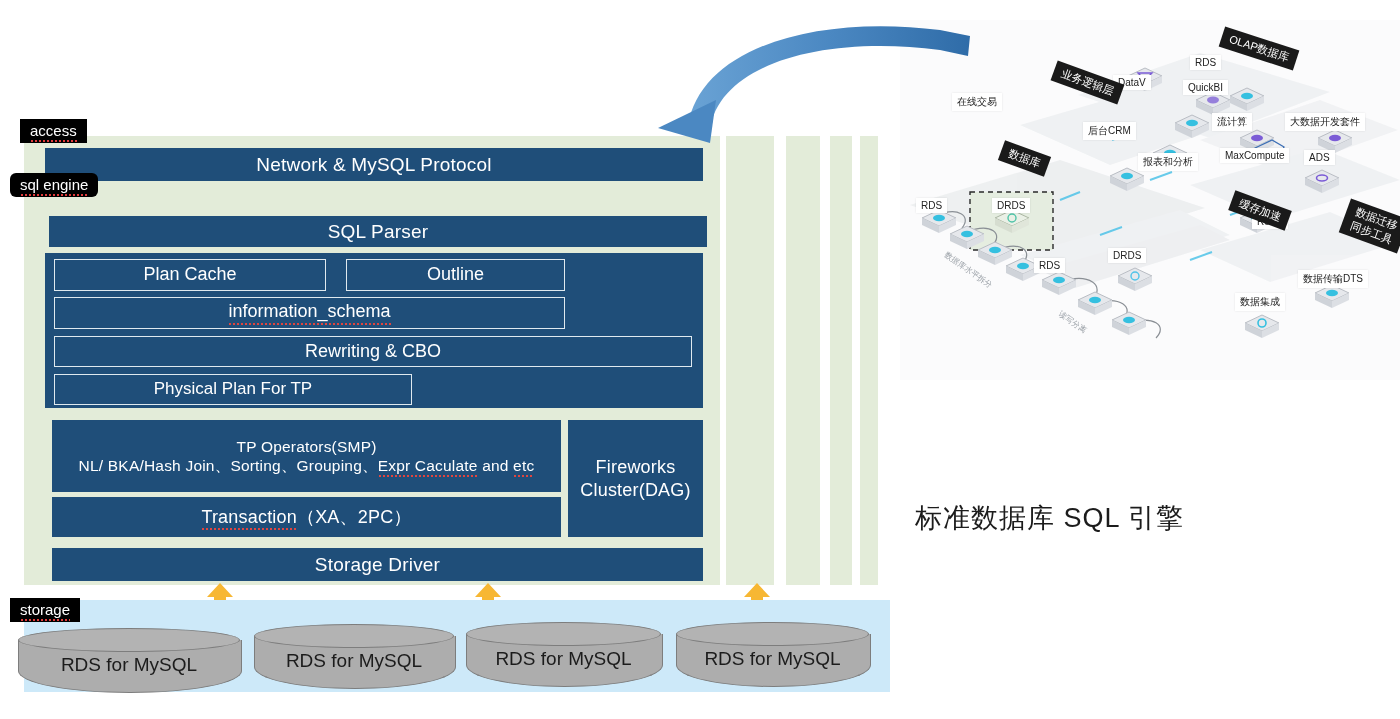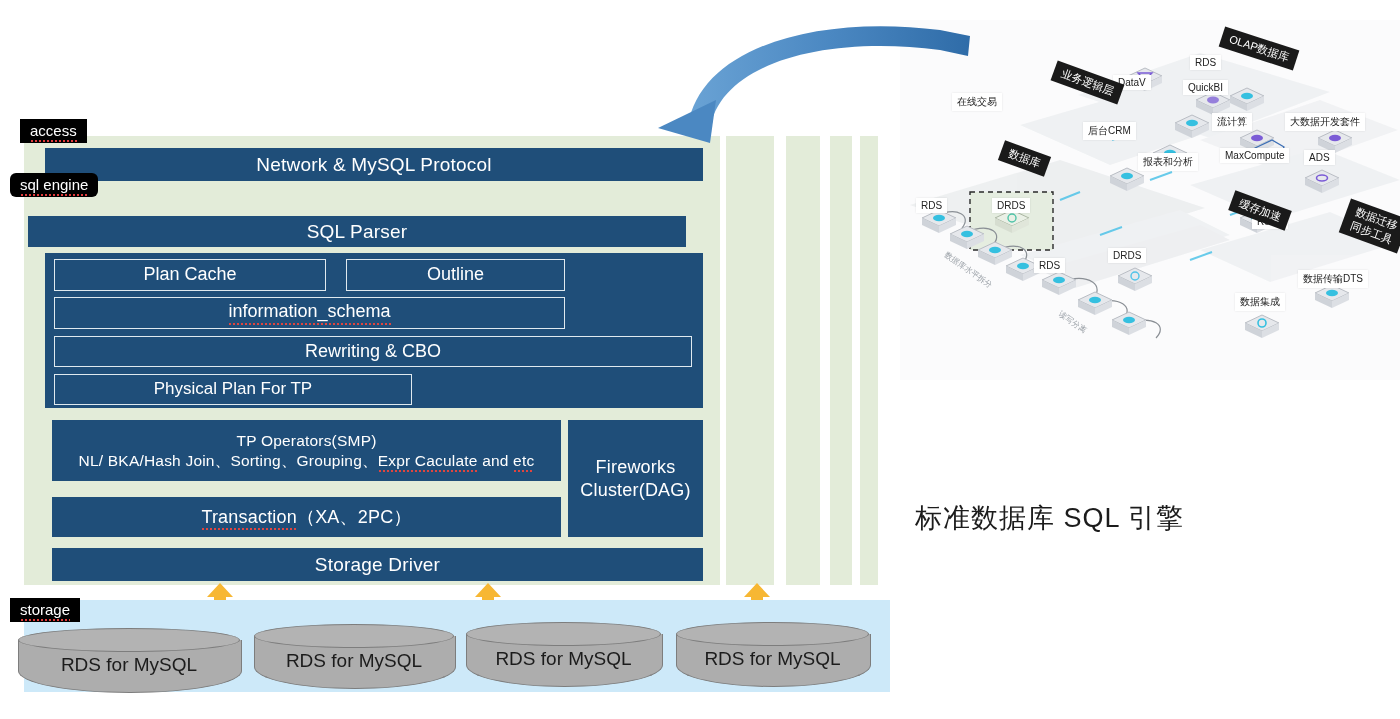--- a/index.html
+++ b/index.html
@@ -47,32 +47,32 @@
     align-items:center;
     justify-content:center;
     text-align:center;
     box-sizing:border-box;
     line-height:1.2;
   }
   .plain{ position:absolute;color:#fff;display:flex;align-items:center;justify-content:center;text-align:center;}
 
   
   #box-network{left:45px;top:148px;width:658px;height:33px;font-size:19px;}
-  #box-parser {left:28px;top:216px;width:658px;height:31px;font-size:19px;}
+  #box-parser {left:49px;top:216px;width:658px;height:31px;font-size:19px;}
 
   #optimizer-group{left:45px;top:253px;width:658px;height:155px;background:#1f4e79;position:absolute;}
   #ib-plancache {left:9px;  top:6px;  width:272px;height:32px;font-size:18px;}
   #ib-outline   {left:301px;top:6px;  width:219px;height:32px;font-size:18px;}
   #ib-infoschema{left:9px;  top:44px; width:511px;height:32px;font-size:18px;}
   #ib-rewriting {left:9px;  top:83px; width:638px;height:31px;font-size:18px;}
   #ib-ptp       {left:9px;  top:121px;width:358px;height:31px;font-size:17px;}
   #ib-pap       {left:372px;top:121px;width:275px;height:31px;font-size:17px;}
   #lbl-optimizer{left:520px;top:28px; width:132px;height:36px;font-size:25px;color:#fff;}
 
-  #box-tpops    {left:52px; top:420px;width:509px;height:61px;font-size:15.5px;padding:8px 6px;}
+  #box-tpops    {left:52px; top:420px;width:509px;height:72px;font-size:15.5px;padding:8px 6px;}
   #box-txn      {left:52px; top:497px;width:509px;height:40px;font-size:18px;}
   #box-fireworks{left:568px;top:420px;width:135px;height:117px;font-size:18px;}
   #box-storagedr{left:52px; top:548px;width:651px;height:33px;font-size:19px;}
 
   
   .tag{
     position:absolute;background:#000;color:#fff;
     font-size:15px;padding:3px 10px 4px 10px;
     box-sizing:border-box;z-index:6;
     font-family:"Liberation Sans","DejaVu Sans",sans-serif;

